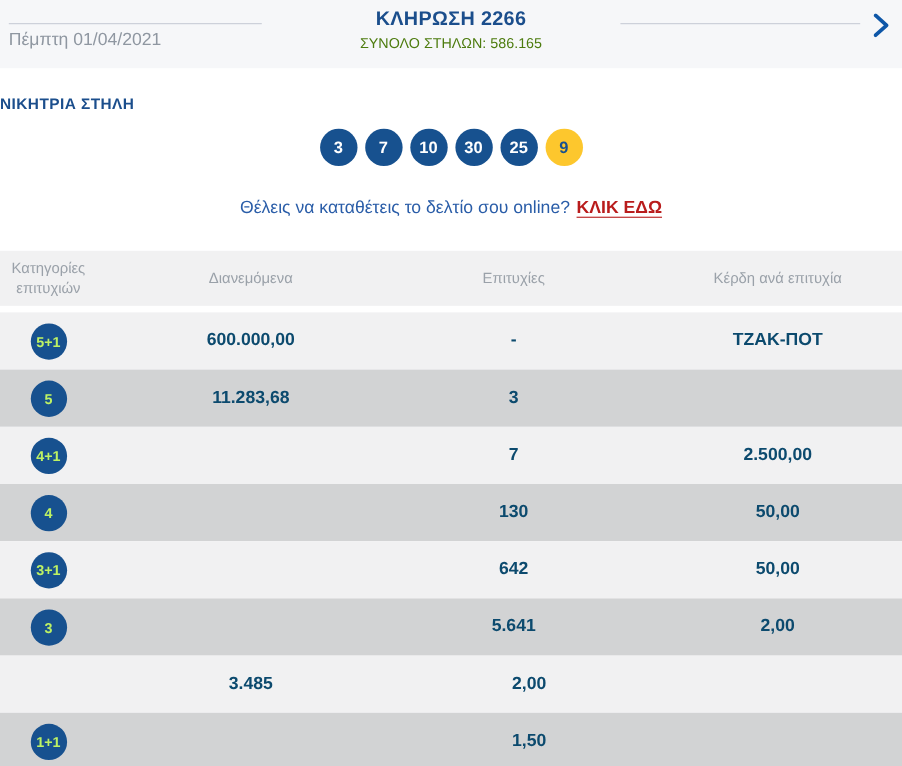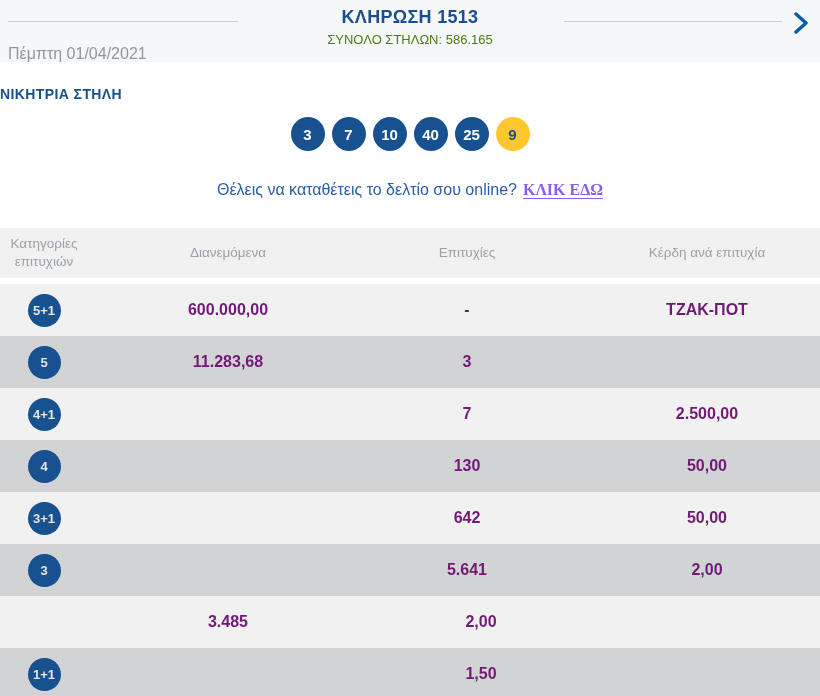--- a/index.html
+++ b/index.html
@@ -24,21 +24,21 @@
     color: #1b4e8c;
     letter-spacing: 0.3px;
   }
   .draw-subtitle {
     margin-top: 4px;
     font-size: 13px;
     color: #4d7c0f;
   }
   .draw-date {
     position: absolute;
-    left: 8px; top: 45px;
+    left: 8px; top: 28px;
     font-size: 16px;
     color: #8f97a1;
   }
   .hline {
     position: absolute;
     top: 21px; height: 1px;
     background: #c9cdd6;
   }
   .hline.left  { left: 8px;  width: 230px; }
   .hline.right { right: 38px; width: 218px; }
@@ -76,27 +76,26 @@
   }
   .num.joker { background: #fdc72d; color: #17518f; }
 
   .cta {
     margin: 30px 0 0;
     text-align: center;
     font-size: 16px;
     color: #2a5da8;
   }
   .cta a {
-    color: #8b5cf6;
+    color: #b91c1c;
     font-weight: bold;
     text-decoration: underline;
     text-underline-offset: 3px;
     margin-left: 6px;
     cursor: pointer;
-    font-family: Liberation Serif, serif;
   }
 
   
   .results { margin-top: 29px; }
   .thead, .row {
     display: grid;
     grid-template-columns: 88px 280px 198px 254px;
     align-items: center;
   }
   .thead {
@@ -109,60 +108,60 @@
   .thead .c1 { padding: 0 6px; text-align: center; }
   .thead .c4, .row .c4 { padding-left: 28px; }
   .rows { margin-top: 6px; }
   .row { height: 52px; }
   .row:nth-child(odd)  { background: #f1f1f2; }
   .row:nth-child(even) { background: #d2d3d4; }
   .cell {
     text-align: center;
     font-weight: bold;
     font-size: 16px;
-    color: #701a75;
+    color: #0c4a6e;
   }
   .badge-wrap { display: flex; justify-content: center; }
   .badge {
     width: 33px; height: 33px;
     border-radius: 50%;
     background: #17518f;
-    color: #e5e5e5;
+    color: #bef264;
     font-weight: bold;
     font-size: 13px;
     display: flex; align-items: center; justify-content: center;
   }
 </style>
 </head>
 <body>
 
 <header class="draw-header">
   <div class="hline left"></div>
   <div class="hline right"></div>
   <div class="dh-center">
-    <h1 class="draw-title">ΚΛΗΡΩΣΗ 1513</h1>
+    <h1 class="draw-title">ΚΛΗΡΩΣΗ 2266</h1>
     <div class="draw-subtitle">ΣΥΝΟΛΟ ΣΤΗΛΩΝ: 586.165</div>
   </div>
   <div class="draw-date">Πέμπτη 01/04/2021</div>
   <button class="chevron-btn">
     <span style="display:flex;">
       <svg width="14" height="22" viewBox="0 0 14 22">
         <polyline points="2,2 12,11 2,20" fill="none" stroke="#0e57a8" stroke-width="3.4" stroke-linecap="round" stroke-linejoin="round"></polyline>
       </svg>
     </span>
   </button>
 </header>
 
 <section class="winning">
   <h2 class="winning-heading">ΝΙΚΗΤΡΙΑ ΣΤΗΛΗ</h2>
   <div class="numbers" id="numbers">
       <span class="num">3</span>
       <span class="num">7</span>
       <span class="num">10</span>
-      <span class="num">40</span>
+      <span class="num">30</span>
       <span class="num">25</span>
       <span class="num joker">9</span>
     </div>
   <p class="cta">
     <span>Θέλεις να καταθέτεις το δελτίο σου online?</span><a>ΚΛΙΚ ΕΔΩ</a>
   </p>
 </section>
 
 <section class="results">
   <div class="thead">

